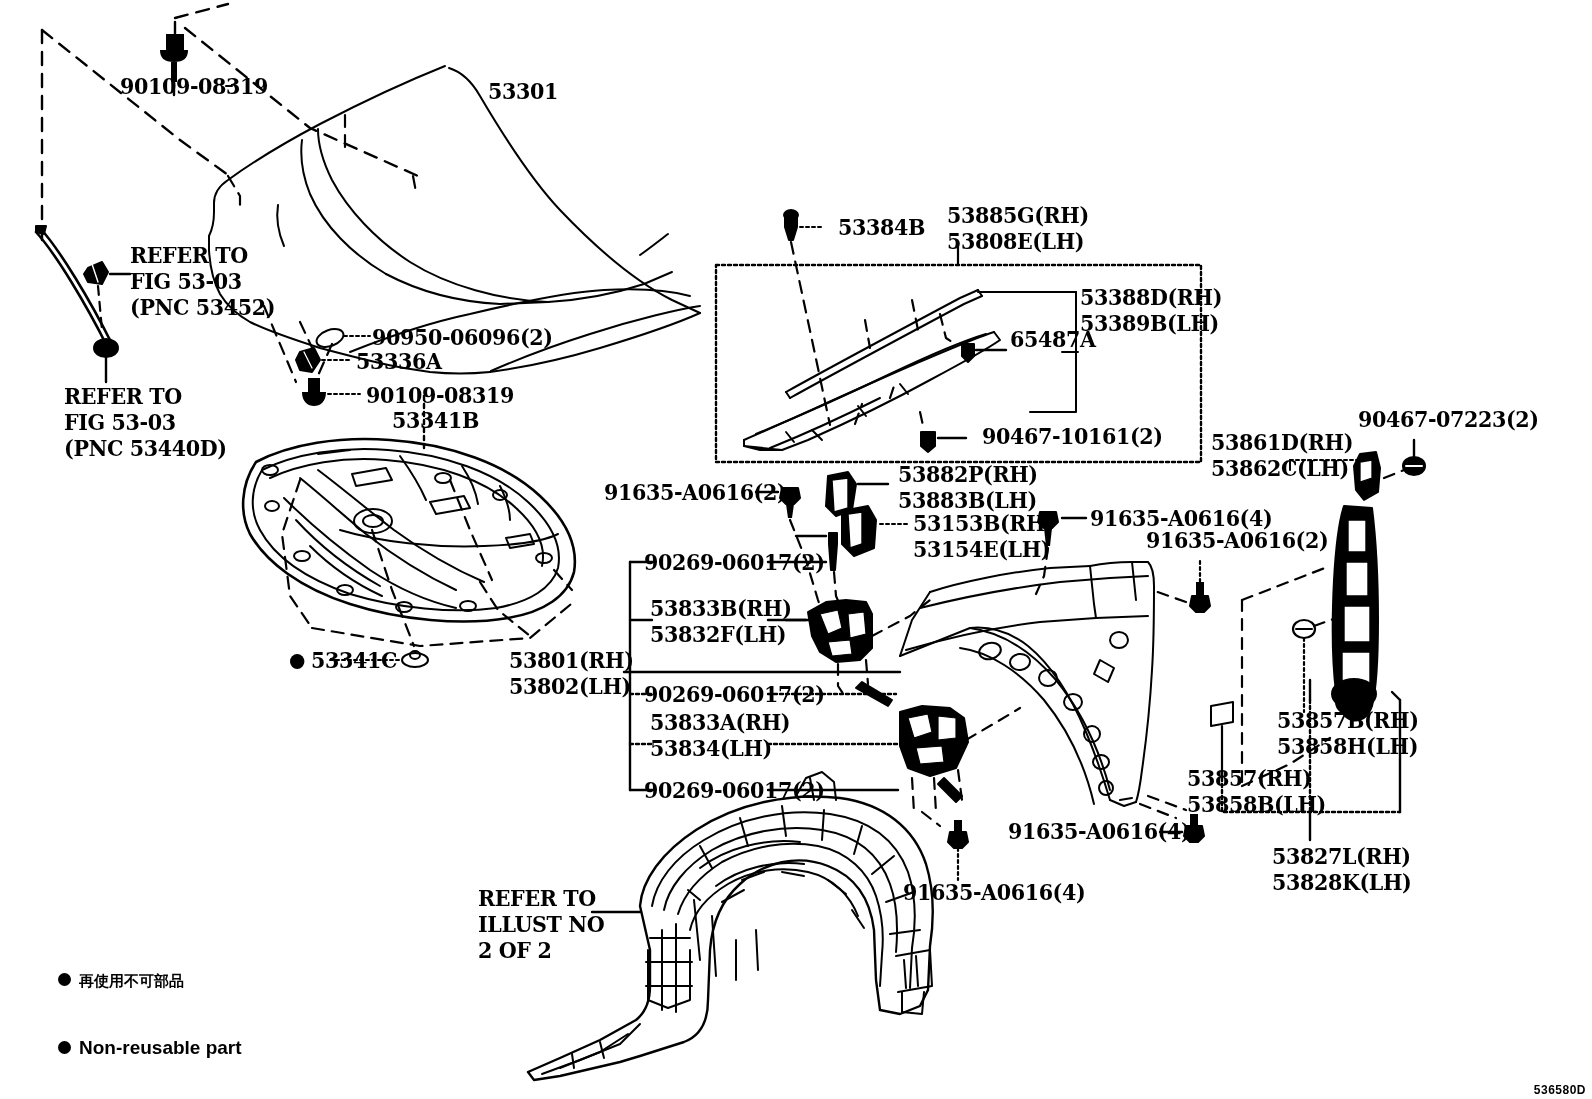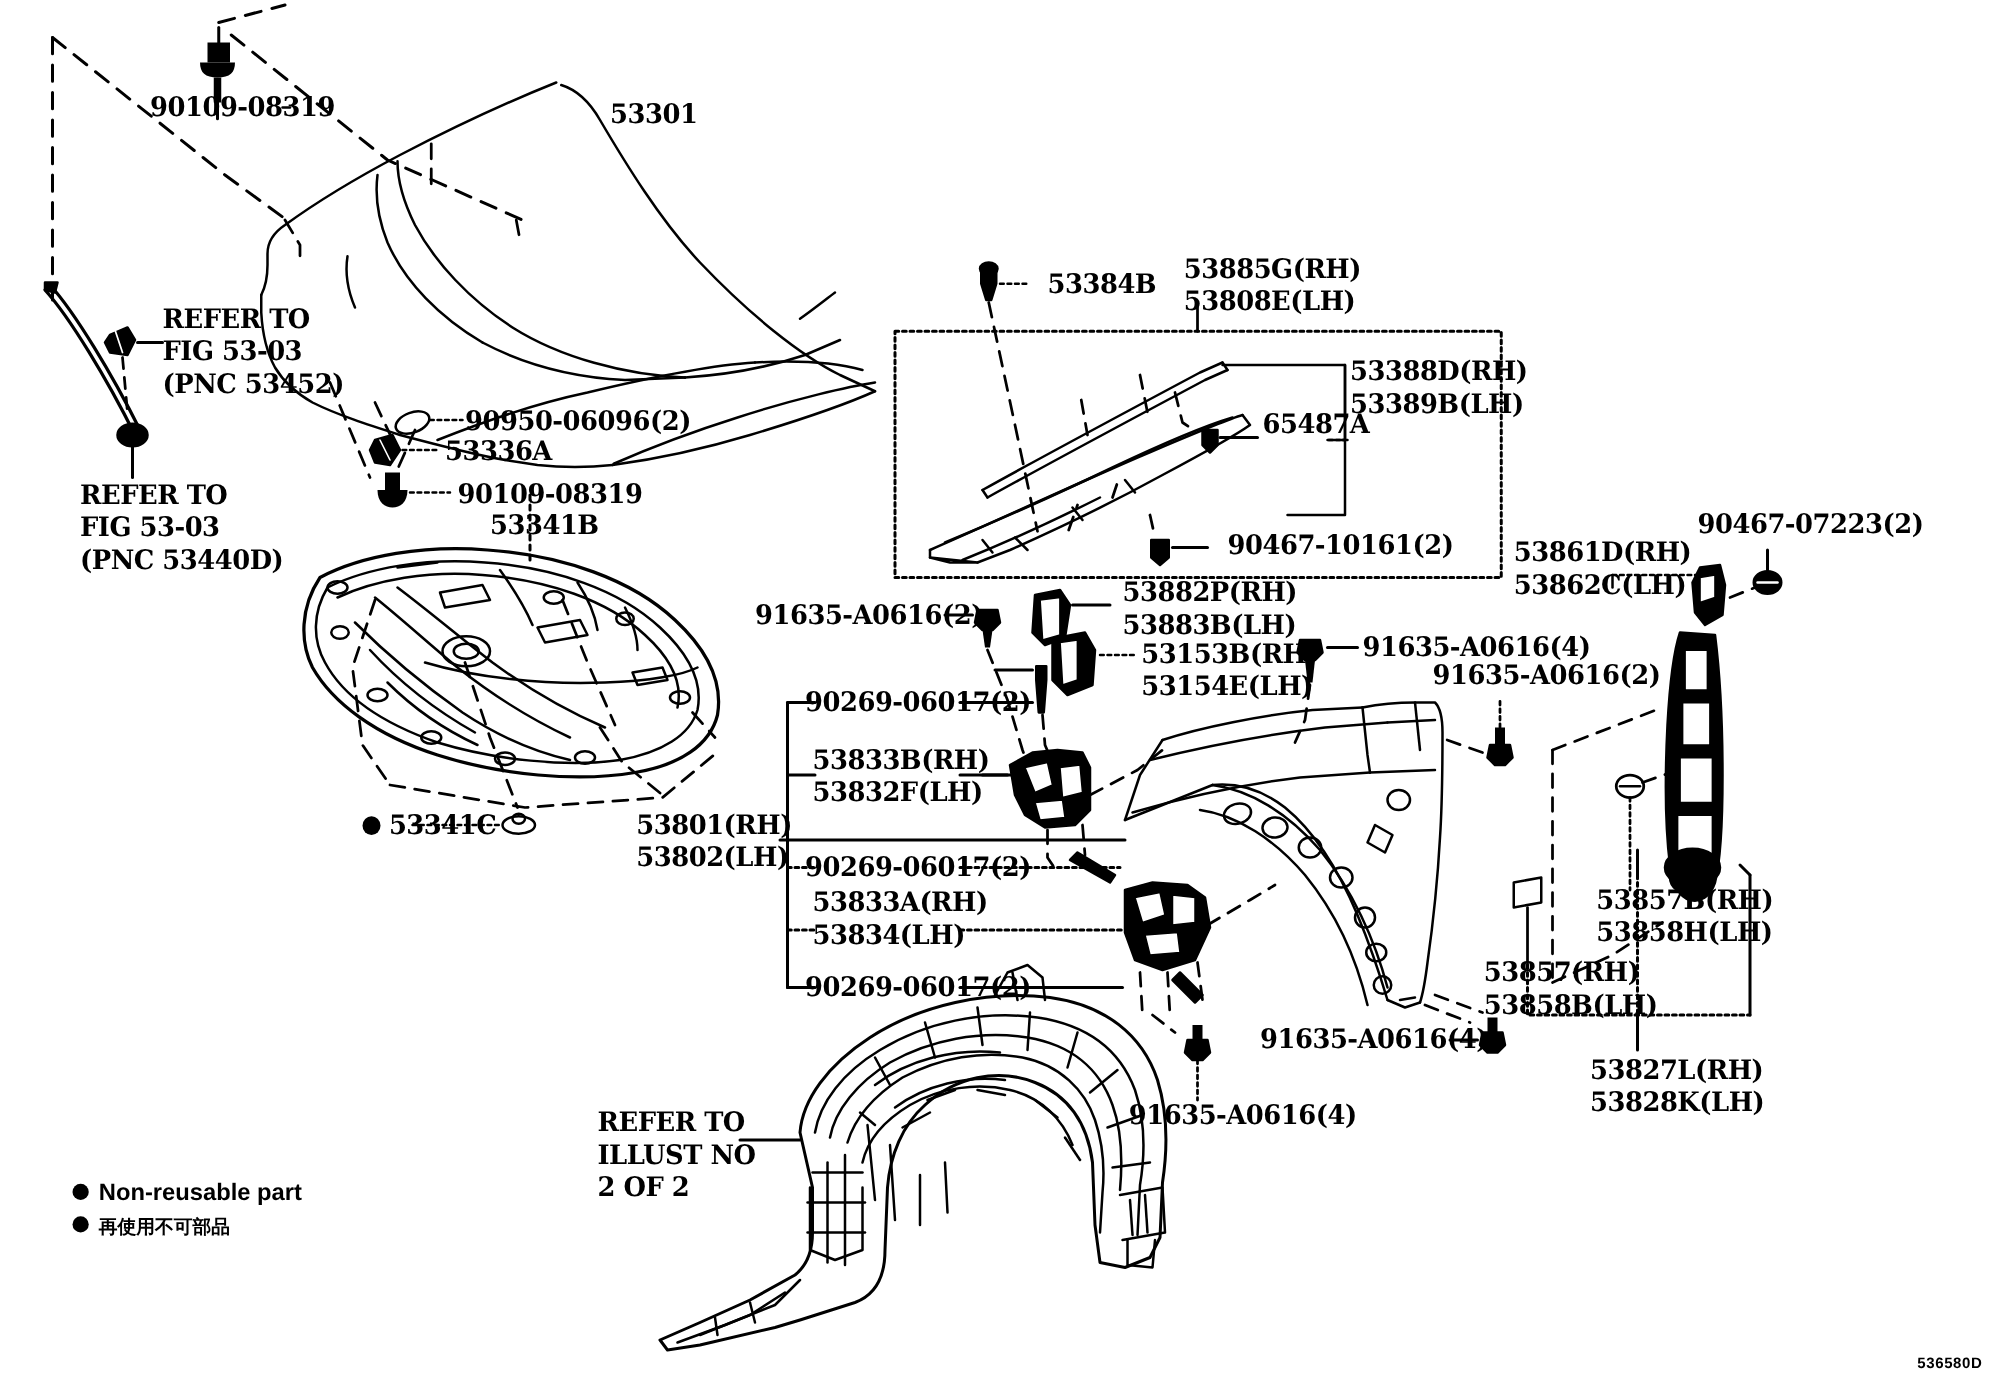--- a/index.html
+++ b/index.html
@@ -628,19 +628,19 @@
   </div>
 
   <div class="lbl two" style="left:1272px; top:844px;">
     <div>53827L(RH)</div>
     <div>53828K(LH)</div>
   </div>
 
   <div class="legend jp" style="left:58px; top:972px;">
     <span class="dot"></span><span>再使用不可部品</span>
   </div>
-  <div class="legend" style="left:58px; top:944px;">
+  <div class="legend" style="left:58px; top:1037px;">
     <span class="dot"></span><span>Non-reusable part</span>
   </div>
 
   <div class="docnum">536580D</div>
 
 </div>
 
 </body></html>

